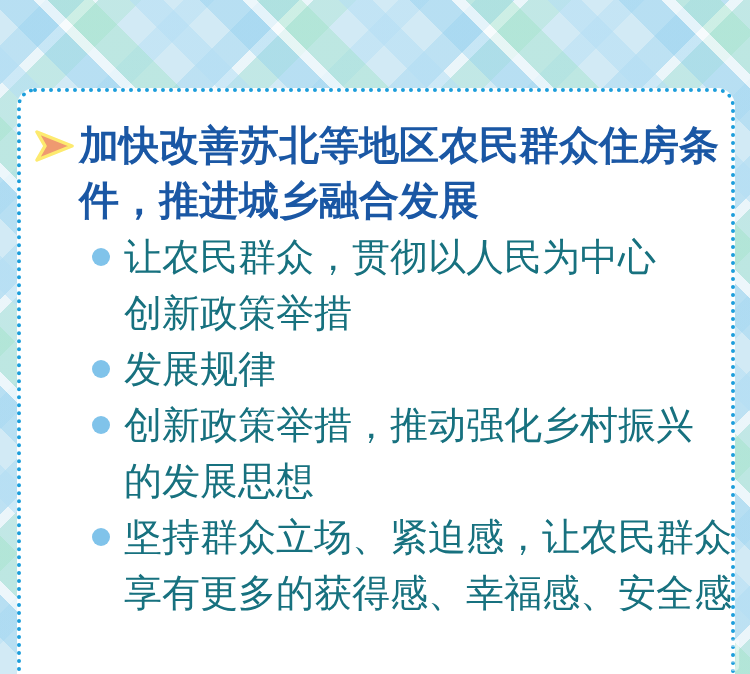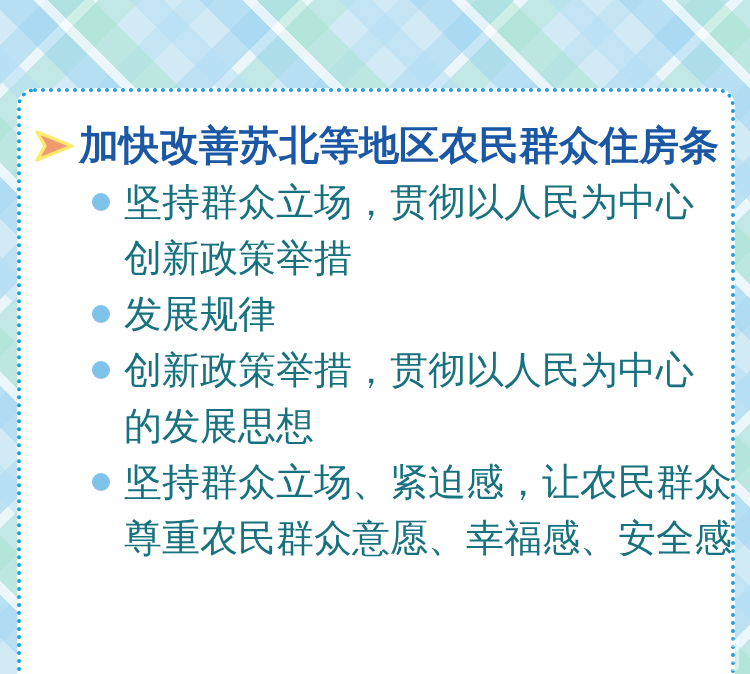--- a/index.html
+++ b/index.html
@@ -110,53 +110,54 @@
   <div class="card">
 
     <div class="heading-row">
       <span class="arrow-wrap">
         <svg width="40" height="34" viewBox="0 0 40 34">
           <polygon points="3,3 38,17 3,31 11,17" fill="#ef9a70" stroke="#fdea6f" stroke-width="3.5" stroke-linejoin="round"></polygon>
         </svg>
       </span>
       <div class="heading-text">
         <div>加快改善苏北等地区农民群众住房条</div>
+        <div>件，推进城乡融合发展</div>
       </div>
     </div>
 
     <div class="bullets">
 
       <div class="bullet">
         <span class="bullet-dot"></span>
         <div class="bullet-text">
-          <div>坚持群众立场，贯彻以人民为中心</div>
+          <div>让农民群众，贯彻以人民为中心</div>
           <div>创新政策举措</div>
         </div>
       </div>
 
       <div class="bullet">
         <span class="bullet-dot"></span>
         <div class="bullet-text">
           <div>发展规律</div>
         </div>
       </div>
 
       <div class="bullet">
         <span class="bullet-dot"></span>
         <div class="bullet-text">
-          <div>创新政策举措，贯彻以人民为中心</div>
+          <div>创新政策举措，推动强化乡村振兴</div>
           <div>的发展思想</div>
         </div>
       </div>
 
       <div class="bullet">
         <span class="bullet-dot"></span>
         <div class="bullet-text">
           <div>坚持群众立场、紧迫感，让农民群众</div>
-          <div>尊重农民群众意愿、幸福感、安全感</div>
+          <div>享有更多的获得感、幸福感、安全感</div>
         </div>
       </div>
 
     </div>
   </div>
 
   <div class="watermark">
     <span class="watermark-logo"></span>
     <span class="watermark-text">房产新闻</span>
   </div>

